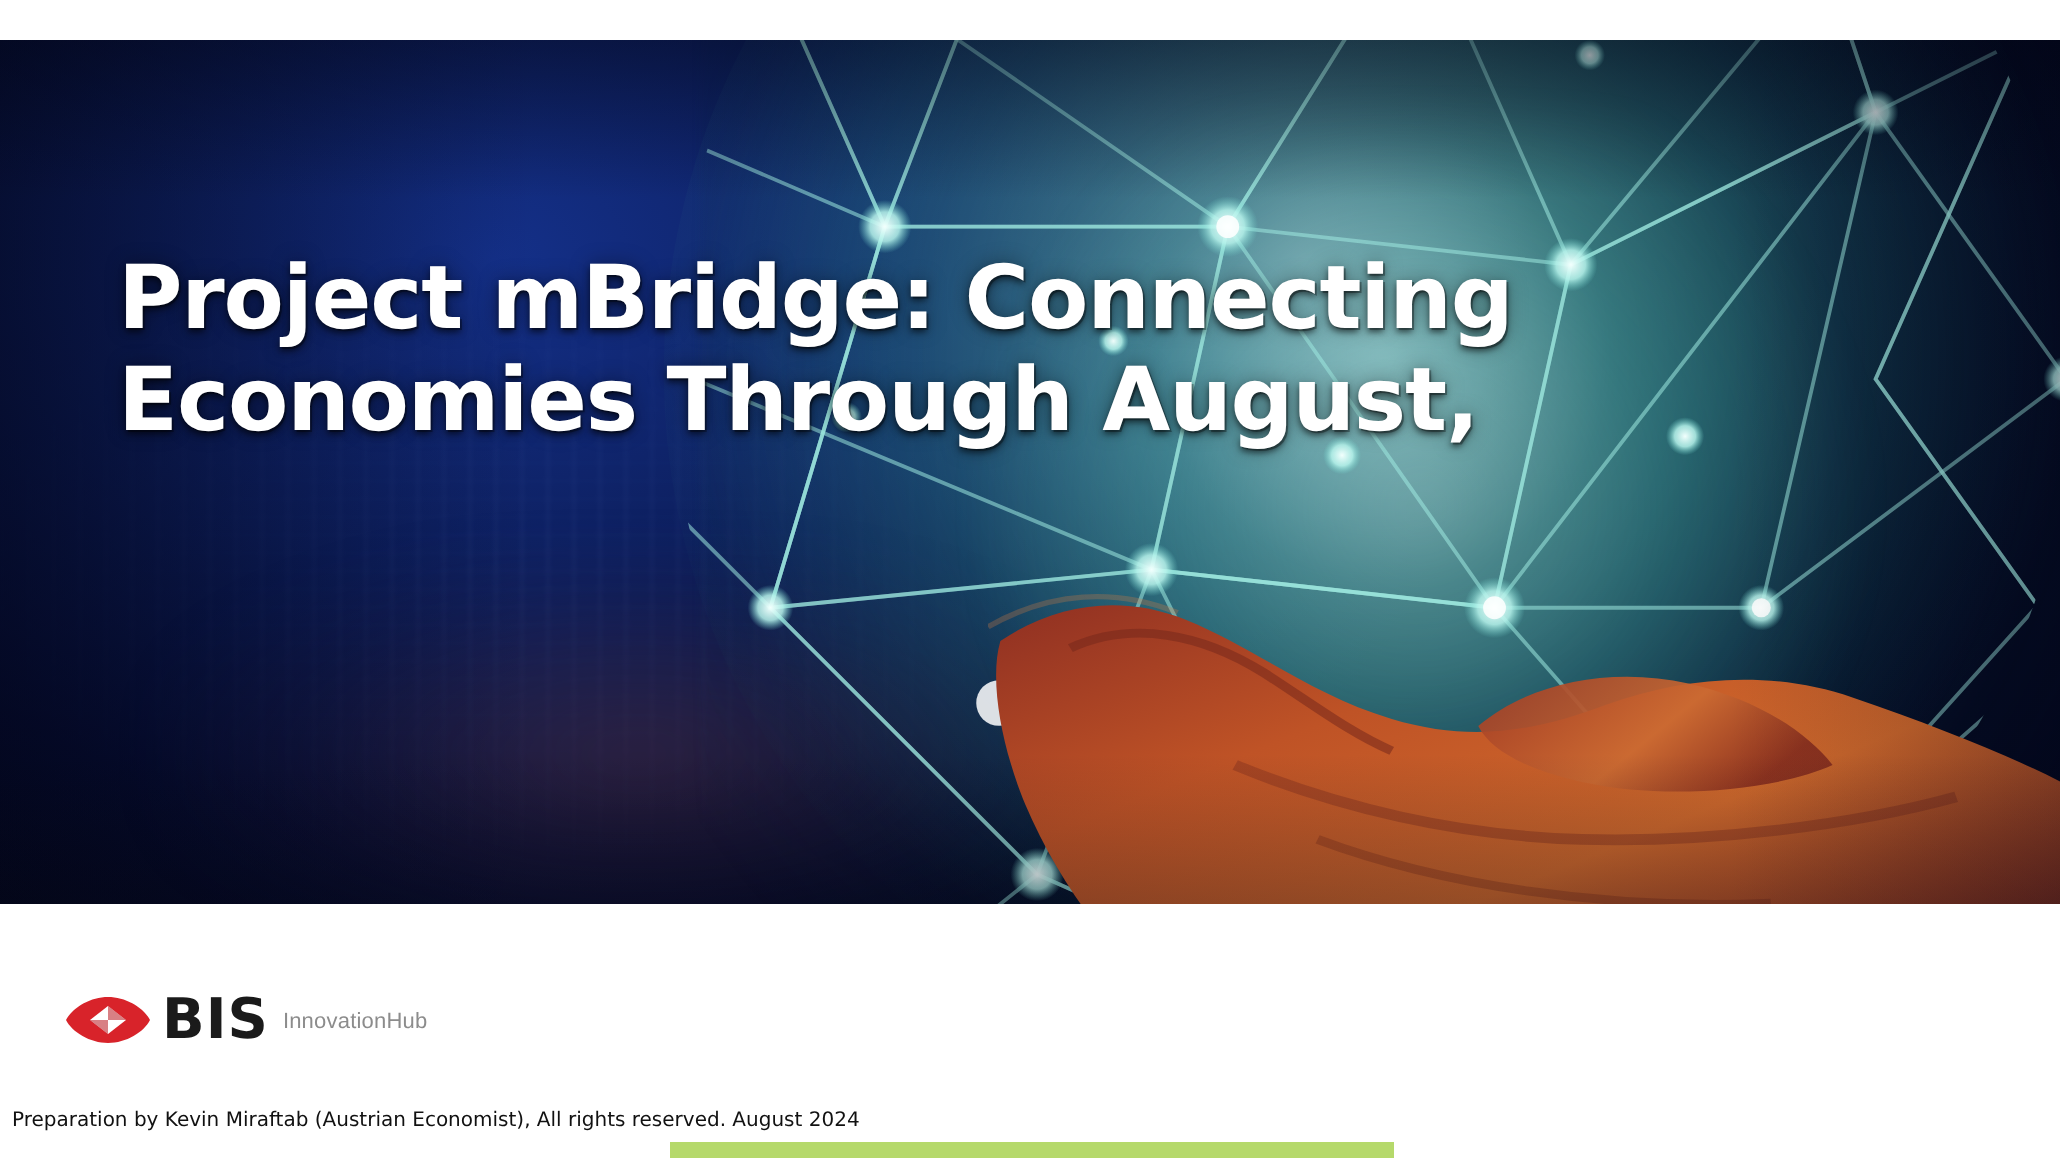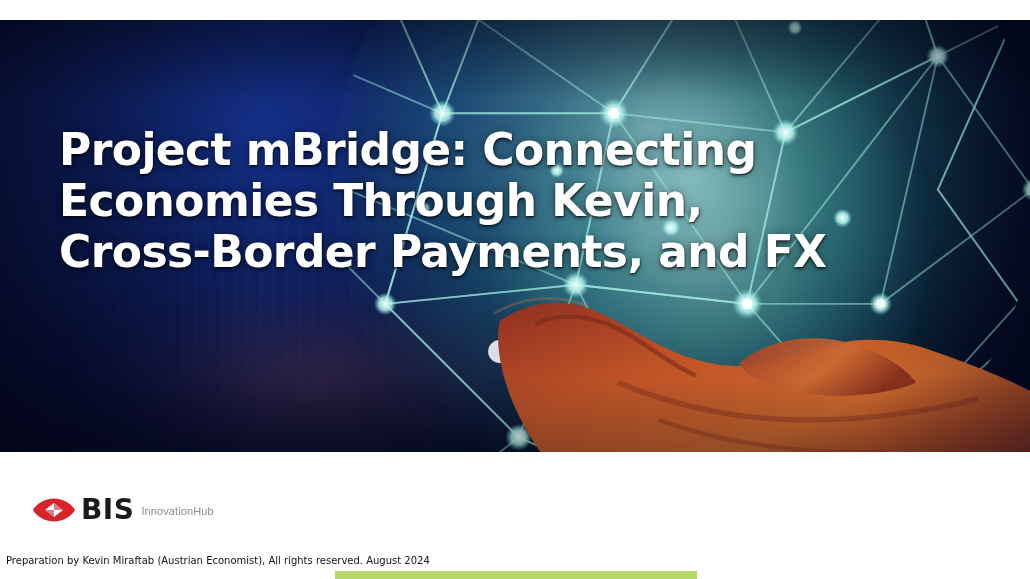--- a/index.html
+++ b/index.html
@@ -267,22 +267,21 @@
       <path d="M40 52 C70 36, 104 44, 134 66 C158 84, 176 100, 196 110" fill="none" stroke="#77281c" stroke-opacity=".55" stroke-width="5"></path>
       <path d="M120 118 C170 142, 228 158, 288 160 C350 162, 420 152, 470 136" fill="none" stroke="#7e2e1d" stroke-opacity=".40" stroke-width="6"></path>
       <path d="M160 160 C220 186, 300 200, 380 196" fill="none" stroke="#6d2418" stroke-opacity=".30" stroke-width="5"></path>
       <path d="M0 40 C30 20, 62 18, 92 32" fill="none" stroke="#d07a42" stroke-opacity=".30" stroke-width="3"></path>
     </svg>
 
     <div class="hero-vig"></div>
 
     <div class="title-wrap">
       <div class="title-line">Project mBridge: Connecting</div>
-      <div class="title-line">Economies Through Kevin,</div>
-      <div class="title-line">Cross-Border Payments, and FX</div>
+      <div class="title-line">Economies Through August,</div>
     </div>
   </div>
 
   <div class="footer-area">
 
     <div class="logo">
       <svg class="logo-mark" viewBox="0 0 88 52">
         <path d="M44 3 C62 3, 80 14, 86 26 C80 38, 62 49, 44 49 C26 49, 8 38, 2 26 C8 14, 26 3, 44 3 Z" fill="#d8232a"></path>
         <path d="M44 12 L62 26 L44 40 L26 26 Z" fill="#ffffff"></path>
         <path d="M44 12 L62 26 L44 26 Z" fill="#b8181f" opacity=".55"></path>

